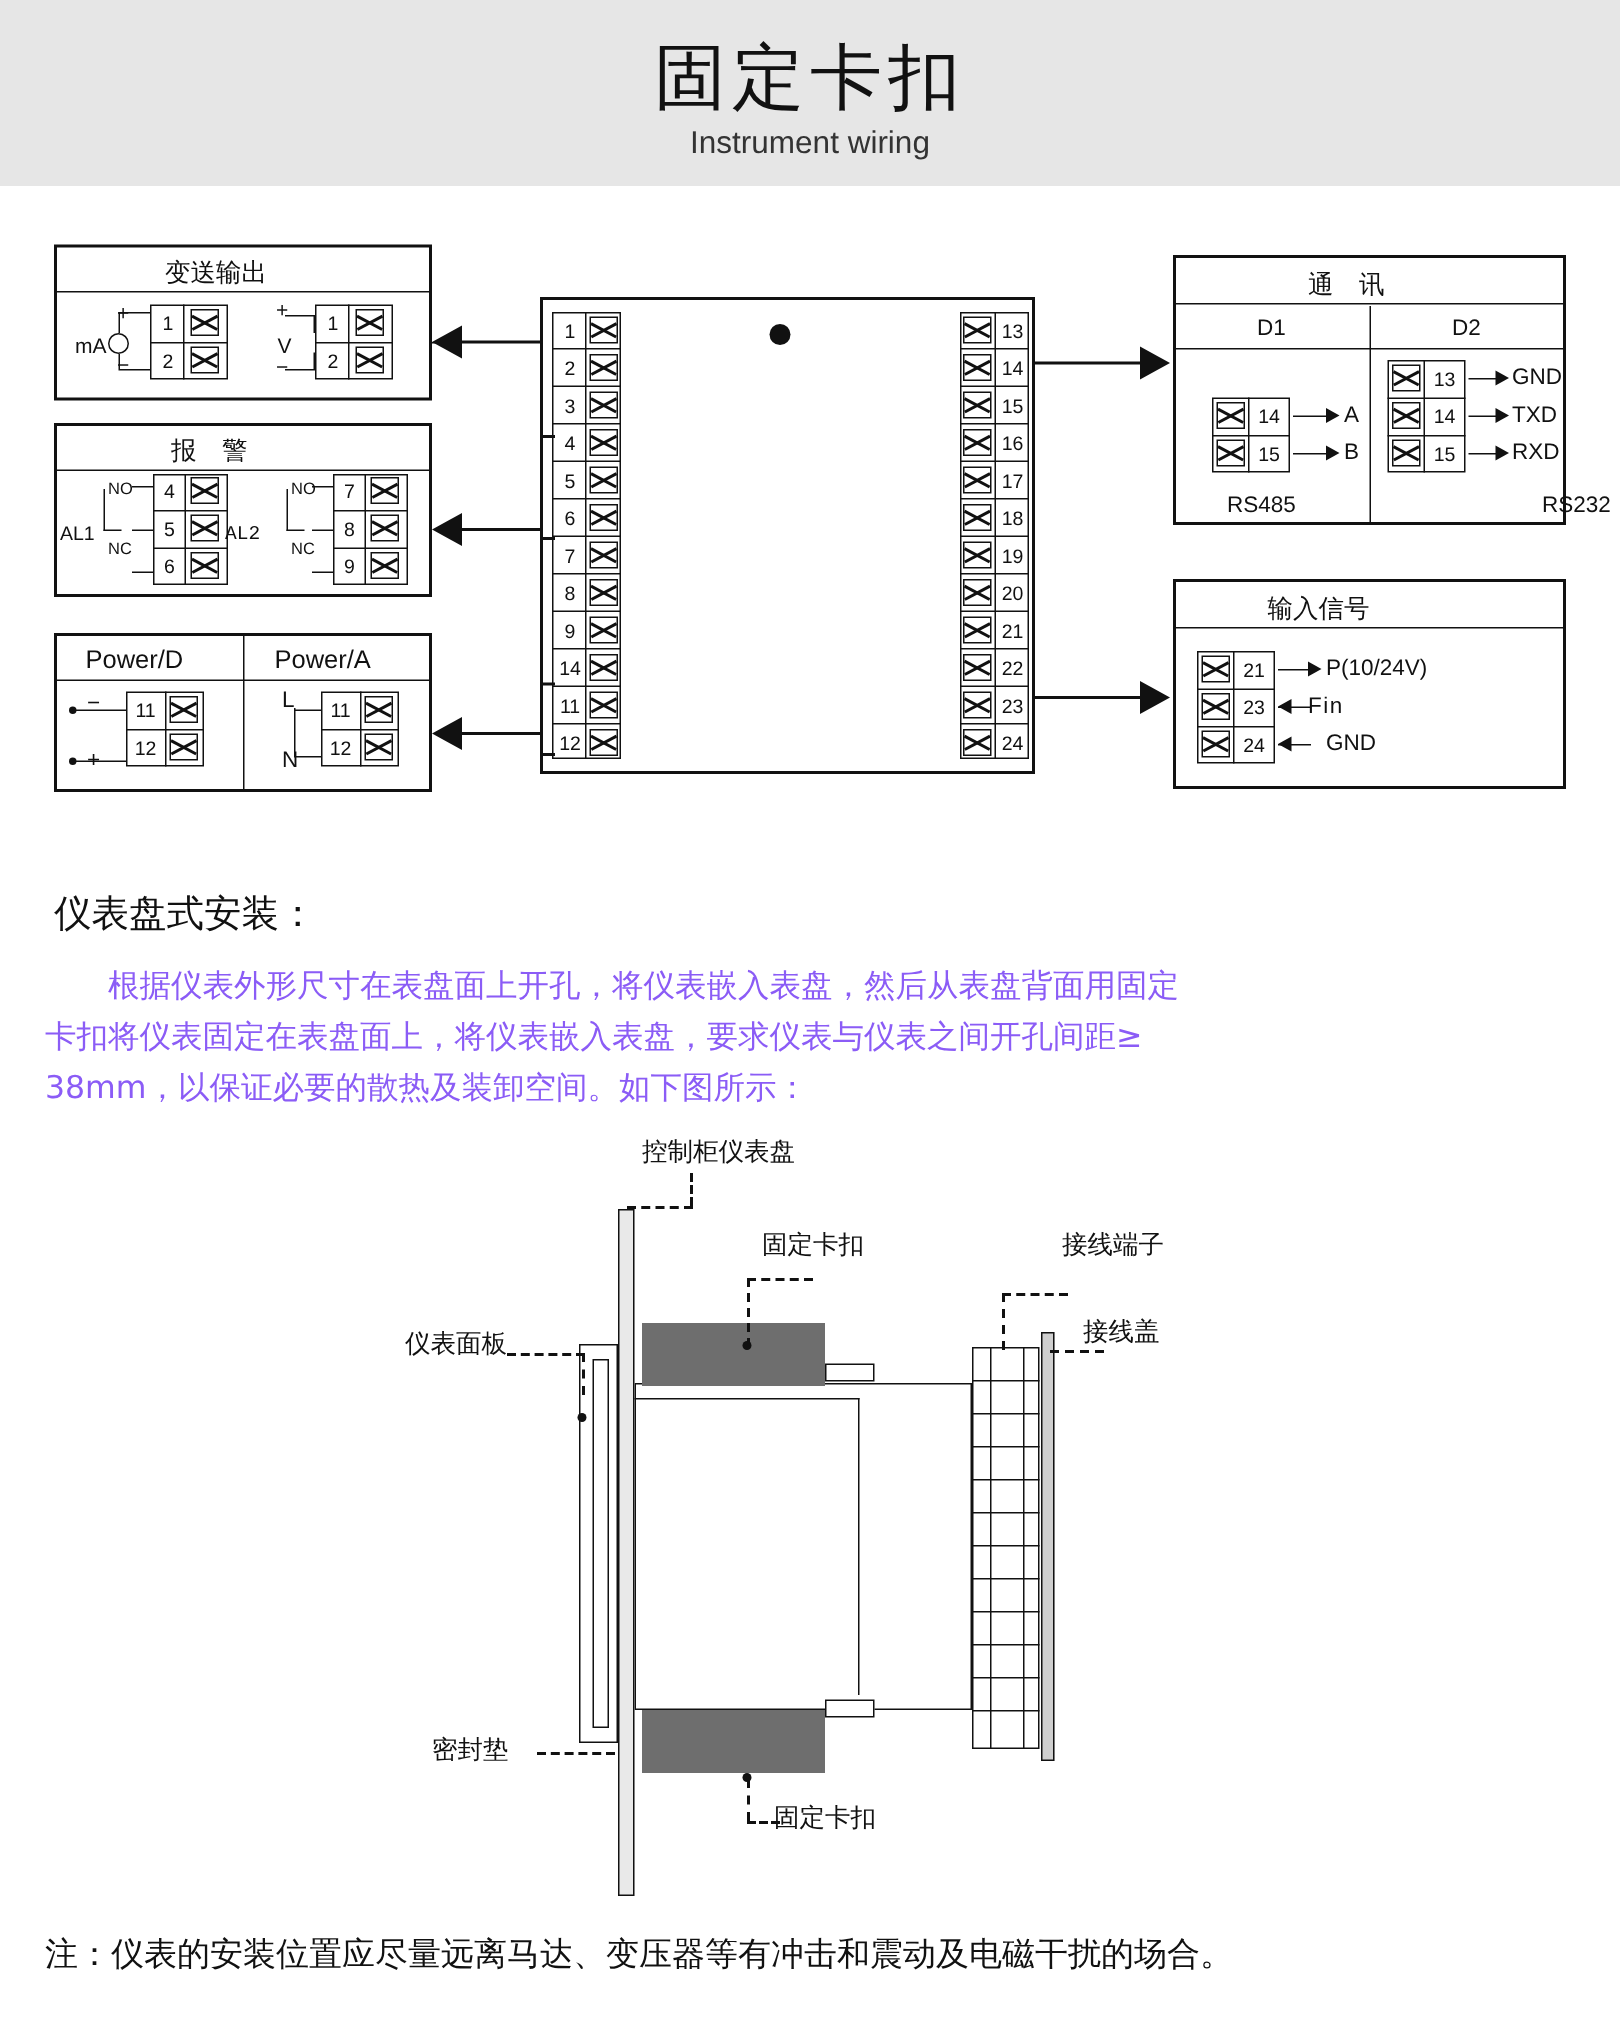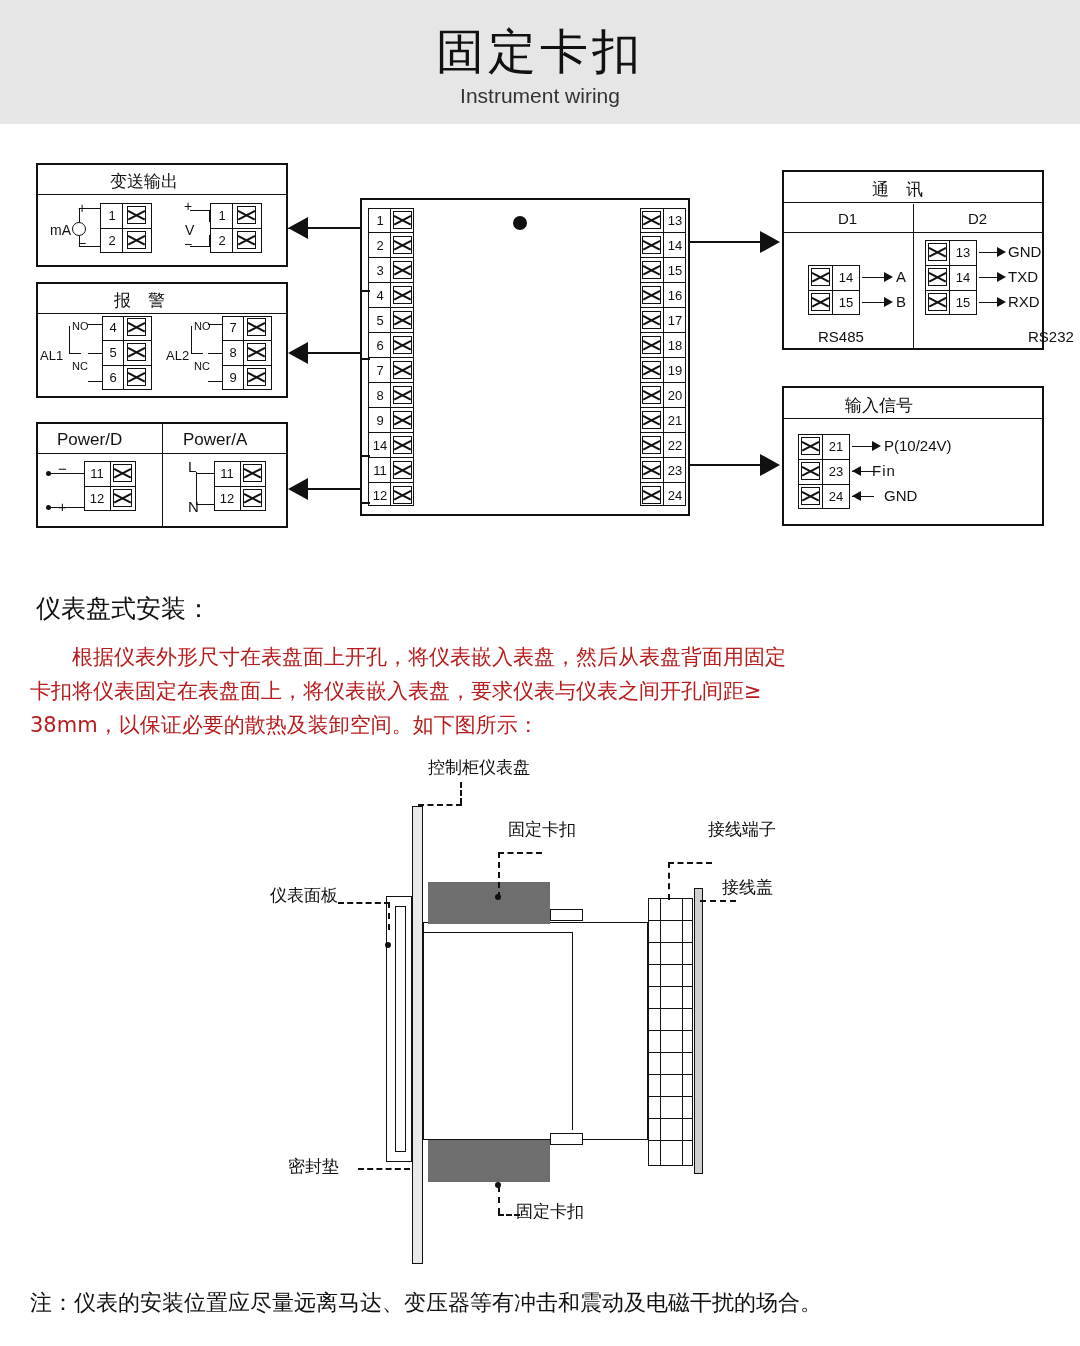--- a/index.html
+++ b/index.html
@@ -31,21 +31,21 @@
   .arrow-left,.arrow-right{position:absolute;width:0;height:0;}
   .arrow-left{border-top:11px solid transparent;border-bottom:11px solid transparent;border-right:20px solid #111;}
   .arrow-right{border-top:11px solid transparent;border-bottom:11px solid transparent;border-left:20px solid #111;}
   .arrow-sm-right{position:absolute;width:0;height:0;border-top:5px solid transparent;border-bottom:5px solid transparent;border-left:9px solid #111;}
   .arrow-sm-left{position:absolute;width:0;height:0;border-top:5px solid transparent;border-bottom:5px solid transparent;border-right:9px solid #111;}
 
   .dot{position:absolute;border-radius:50%;background:#111;}
 
   
   .sec-title{position:absolute;font-size:25px;font-family:"DejaVu Sans",sans-serif;color:#111;}
-  .para{position:absolute;font-size:21px;line-height:34px;font-family:"DejaVu Sans",sans-serif;color:#b91c1c;}
+  .para{position:absolute;font-size:21px;line-height:34px;font-family:"DejaVu Sans",sans-serif;color:#8b5cf6;}
   .note{position:absolute;font-size:22px;font-family:"DejaVu Sans",sans-serif;color:#111;}
 
   
   .gray{position:absolute;background:#7a7a7a;}
   .lightbox{position:absolute;border:1.5px solid #111;box-sizing:border-box;background:#fff;}
   .dash{position:absolute;border-top:2px dashed #111;height:0;}
   .dashv{position:absolute;border-left:2px dashed #111;width:0;}
   .dlbl{position:absolute;font-size:17px;font-family:"DejaVu Sans",sans-serif;color:#111;white-space:nowrap;}
 </style>
 </head>
@@ -113,21 +113,21 @@
 <div class="thin-h" style="left:102px;top:340px;width:50px;"></div>
 <div class="thin-h" style="left:102px;top:365px;width:50px;"></div>
 <div class="thin-v" style="left:123px;top:316px;height:74px;"></div>
 <div class="tnum" style="left:104px;top:320px;width:18px;">4</div>
 <div class="tnum" style="left:104px;top:345px;width:18px;">5</div>
 <div class="tnum" style="left:104px;top:370px;width:18px;">6</div>
 <div class="screw" style="left:127px;top:318px;width:19px;height:18px;"></div>
 <div class="screw" style="left:127px;top:343px;width:19px;height:18px;"></div>
 <div class="screw" style="left:127px;top:368px;width:19px;height:18px;"></div>
 
-<div class="lbl" style="left:166px;top:348px;font-size:13px;">AL2</div>
+<div class="lbl" style="left:150px;top:348px;font-size:13px;font-family:Liberation Mono, monospace;">AL2</div>
 <div class="lbl" style="left:194px;top:320px;font-size:11px;">NO</div>
 <div class="lbl" style="left:194px;top:360px;font-size:11px;">NC</div>
 <div class="thin-v" style="left:191px;top:326px;height:28px;"></div>
 <div class="thin-h" style="left:191px;top:353px;width:12px;"></div>
 <div class="thin-h" style="left:208px;top:324px;width:14px;"></div>
 <div class="thin-h" style="left:208px;top:353px;width:14px;"></div>
 <div class="thin-h" style="left:208px;top:381px;width:14px;"></div>
 <div class="box" style="left:222px;top:316px;width:50px;height:74px;border-width:1.5px;"></div>
 <div class="thin-h" style="left:222px;top:340px;width:50px;"></div>
 <div class="thin-h" style="left:222px;top:365px;width:50px;"></div>

